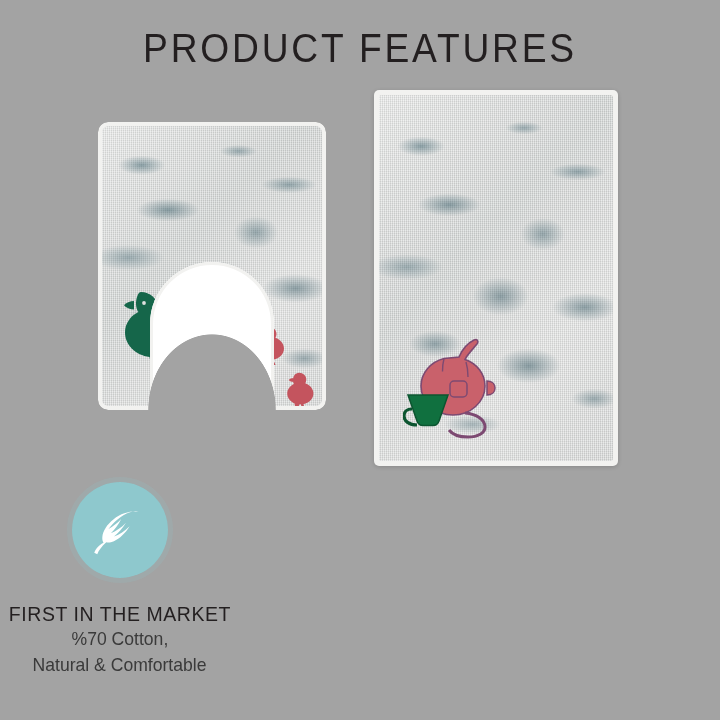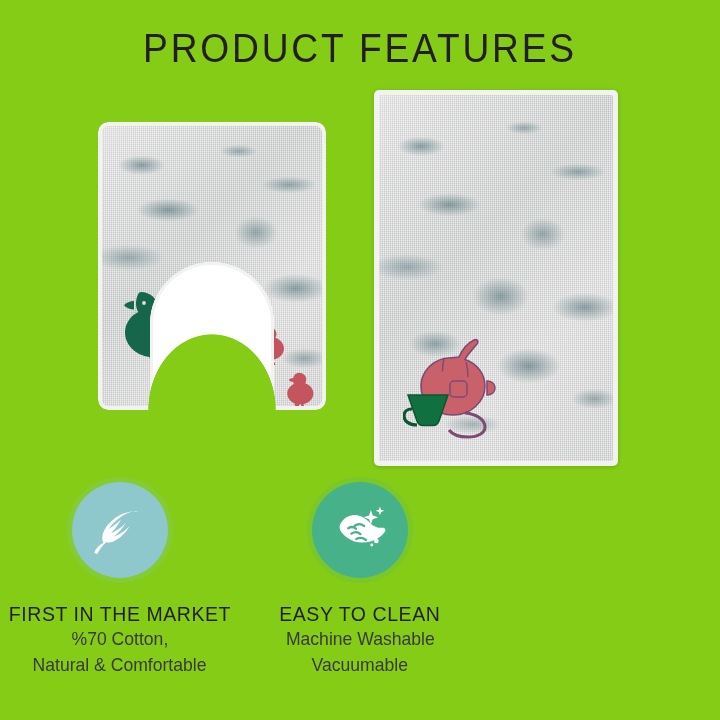--- a/index.html
+++ b/index.html
@@ -2,21 +2,21 @@
 <html><head>
 <meta charset="utf-8">
 <style>
   * { box-sizing: border-box; margin: 0; padding: 0; }
   html, body {
     width: 720px; height: 720px;
     background: #ffffff;
     font-family: "Liberation Sans", sans-serif;
     overflow: hidden;
   }
-  .page { position: relative; width: 720px; height: 720px; background: #84cc16; }
+  .page { position: relative; width: 720px; height: 720px; background: #a3a3a3; }
 
   
   .title {
     position: absolute; top: 26px; left: 0; width: 720px;
     text-align: center;
     font-family: "Liberation Sans", sans-serif;
     font-size: 40px; font-weight: 400;
     letter-spacing: 3px;
     color: #231f20;
     transform: scaleX(0.93);
@@ -176,32 +176,15 @@
         <svg viewBox="0 0 64 64">
           <path fill="#ffffff" d="M55 12c-9-2-21 1-30 8-7.5 5.8-12 13-12.5 19.8-0.2 2.6 0.3 4.8 1.3 6.4C8 49 5 53.5 3.6 57.2l3.3 1.5c1.6-3.9 4.8-8.6 10-13.1 2.3 0.6 5.2 0.2 8.4-1.2 6.3-2.7 12.7-8.8 17.3-16.4-5.5 5.6-12 9.6-17.3 11.1 4.6-3.5 9.6-8.9 13.3-15.2-5 5.2-11.3 9.6-16.7 11.8 4.3-4 8.6-9.6 11.4-15.7-4 4.4-9.2 8.5-14 10.9C24.4 24 33 15.5 43 12.3c3.7-1.2 8-1.6 12-0.3z"></path>
         </svg>
       </div>
       <div class="f-title">FIRST IN THE MARKET</div>
       <div class="f-sub">%70 Cotton,</div>
       <div class="f-sub">Natural &amp; Comfortable</div>
     </div>
 
 
-    <div class="feature">
-      <div class="icon-circle" style="background:#47b189; color:#47b189;">
-        <svg viewBox="0 0 64 64">
-          <path fill="#ffffff" d="M10 26c4-8 12-12 20-10 6 1.5 10 5 14 9 3.5 3.5 8 5 13 4.5 2.5-0.2 4 2.5 2.5 4.5-4 5.5-10 9.5-17 11-9 2-18 0.5-24.5-4.5C12 36.5 8 31 10 26z"></path>
-          <path fill="none" stroke="#47b189" stroke-width="2.6" stroke-linecap="round" d="M19 30c2.5-1.5 6-1.5 8.5 0.5M22.5 36c3-2 7-2 10 0.5M28 42c3.5-2 7.5-1.5 10.5 1"></path>
-          <path fill="none" stroke="#47b189" stroke-width="2.6" stroke-linecap="round" d="M26 27.5c3-2.5 7.5-2.5 10.5 0"></path>
-          <circle cx="50" cy="44" r="2.6" fill="#ffffff"></circle>
-          <circle cx="45" cy="48.5" r="1.6" fill="#ffffff"></circle>
-          <path fill="#ffffff" d="M44 10l2 6 6 2-6 2-2 6-2-6-6-2 6-2z"></path>
-          <path fill="#ffffff" d="M54 6l1.2 3.6 3.6 1.2-3.6 1.2L54 15.6l-1.2-3.6-3.6-1.2 3.6-1.2z"></path>
-          <path fill="#ffffff" d="M36 19l0.9 2.7 2.7 0.9-2.7 0.9-0.9 2.7-0.9-2.7-2.7-0.9 2.7-0.9z"></path>
-        </svg>
-      </div>
-      <div class="f-title">EASY TO CLEAN</div>
-      <div class="f-sub">Machine Washable</div>
-      <div class="f-sub">Vacuumable</div>
-    </div>
 
   </div>
 </div>
 
 </body></html>

